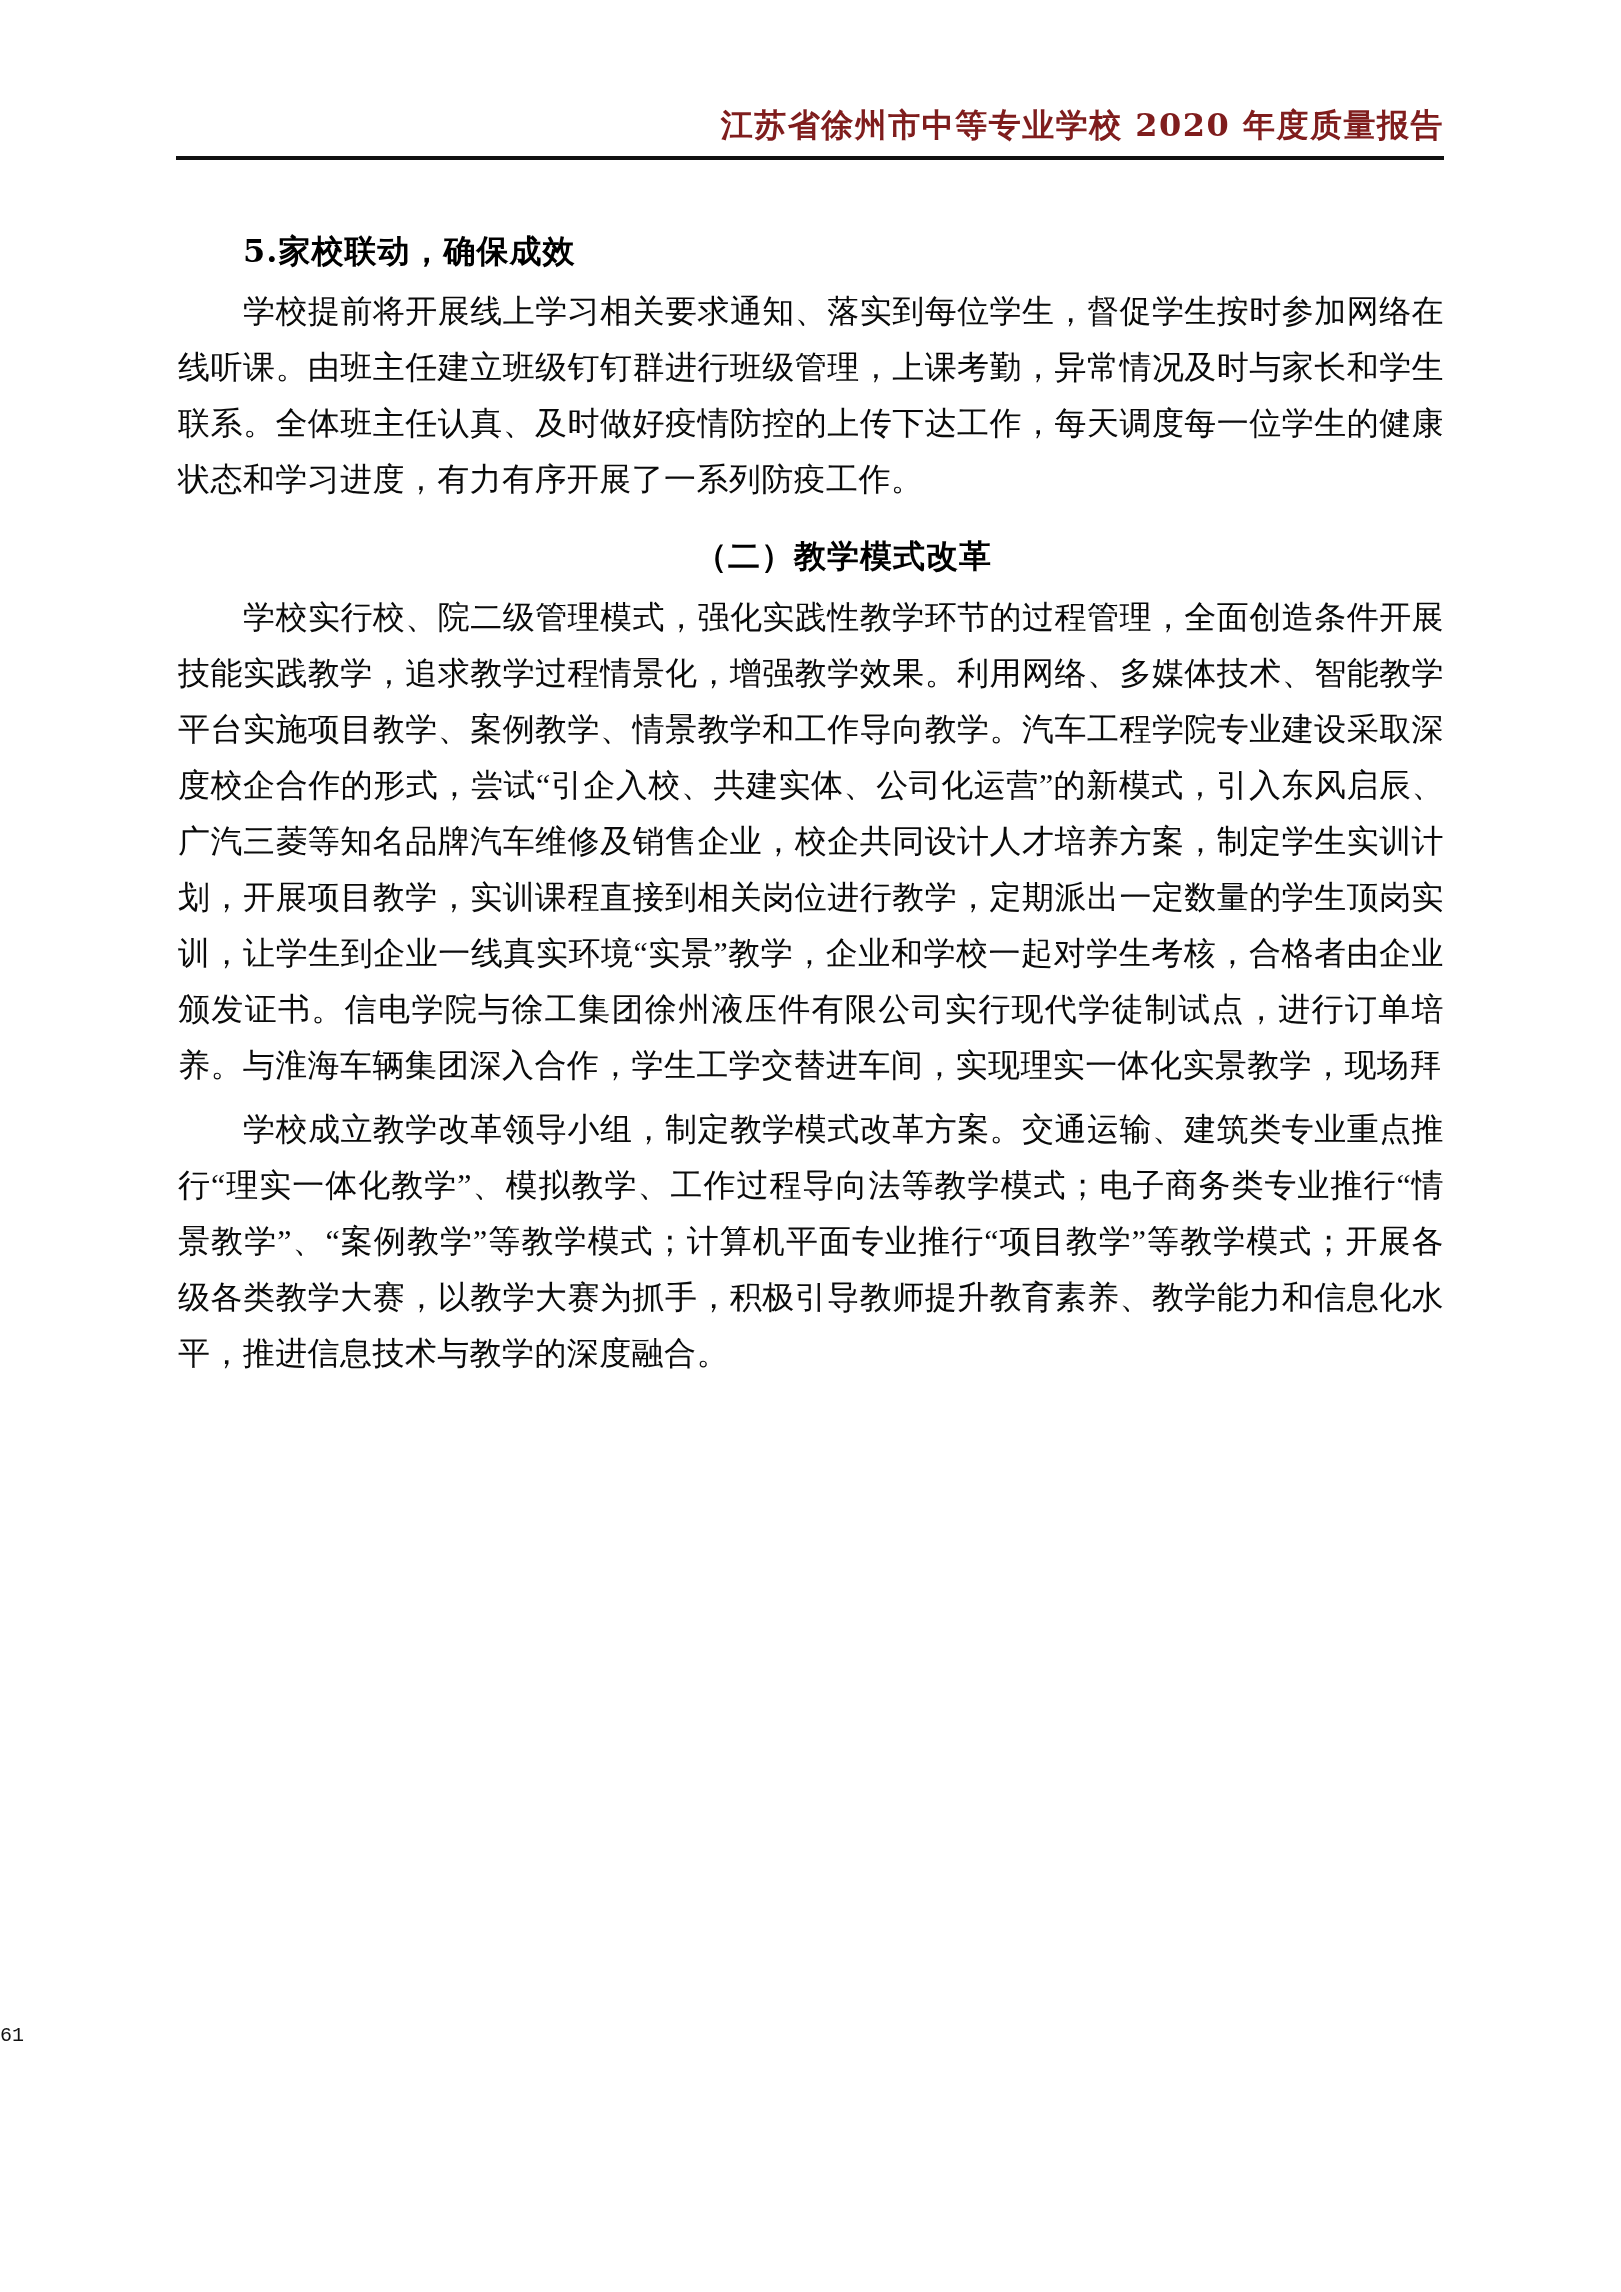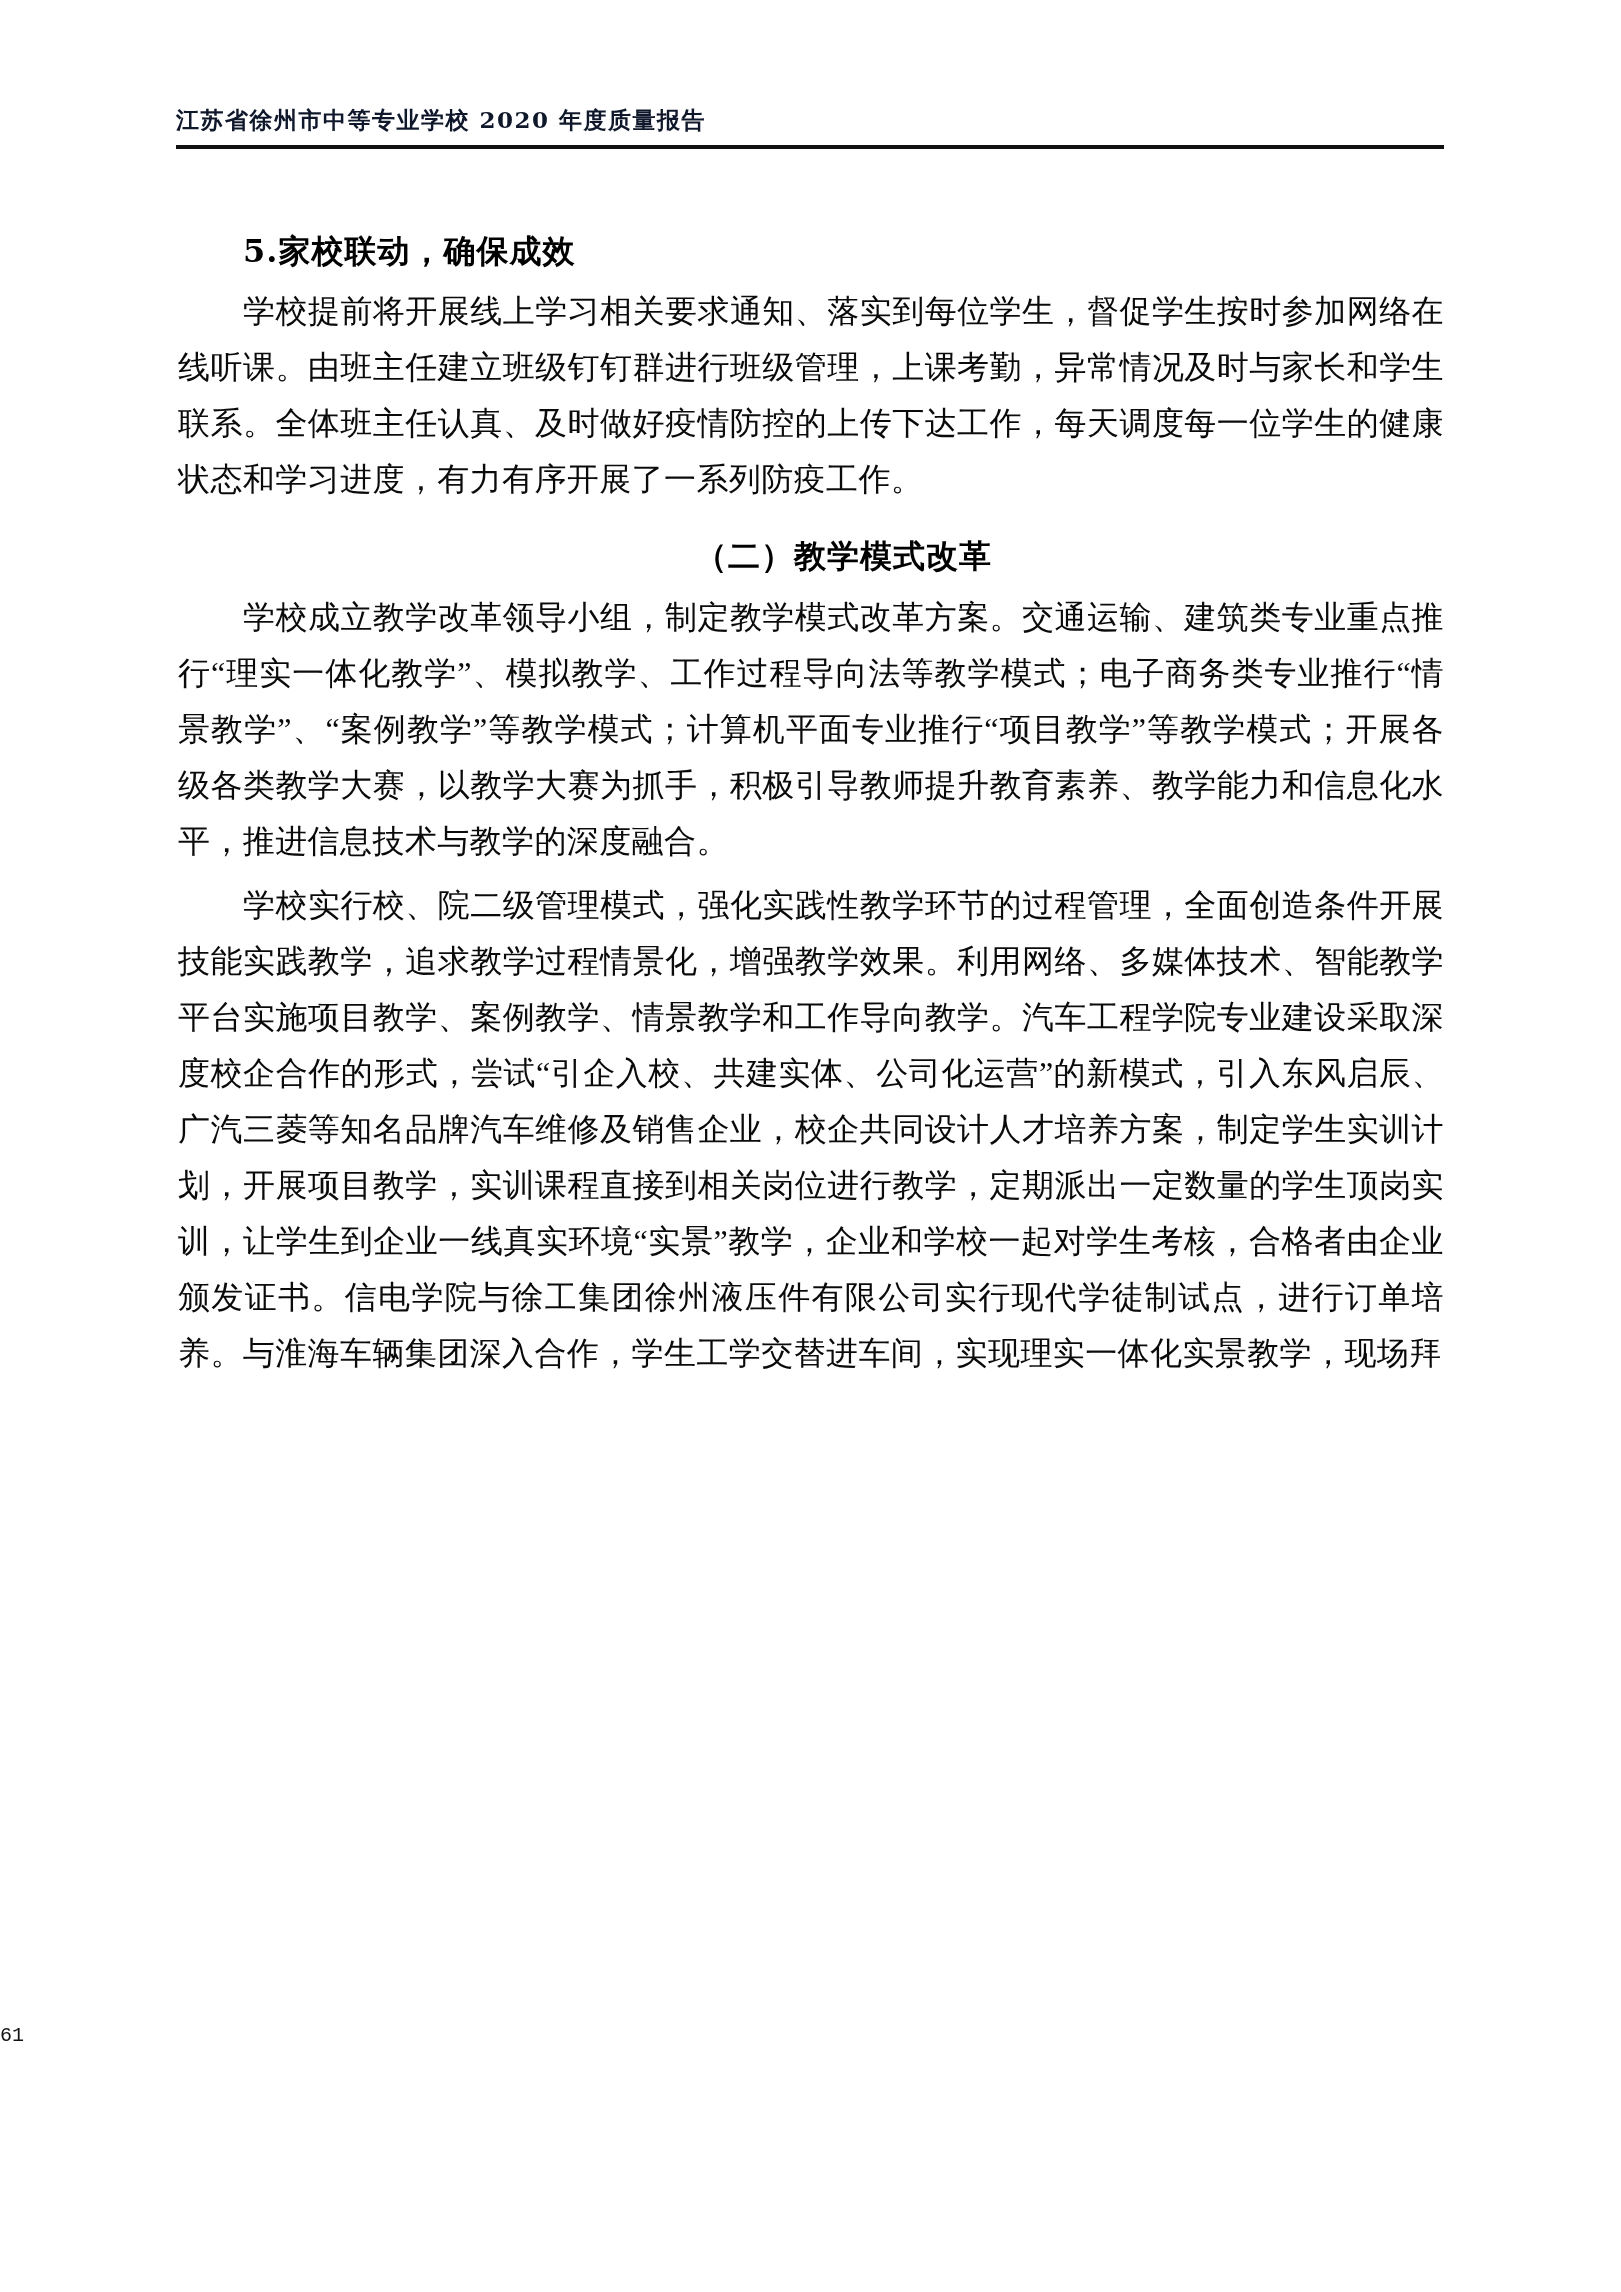--- a/index.html
+++ b/index.html
@@ -20,26 +20,26 @@
   }
 
   
   .header-block {
     position: absolute;
     left: 176px;
     top: 106px;
     width: 1268px;
   }
   .header-title {
-    text-align: left;
+    text-align: right;
     font-family: "DejaVu Serif", "Liberation Serif", serif;
     font-weight: bold;
-    font-size: 23px;
+    font-size: 32px;
     letter-spacing: 1.5px;
-    color: #0f172a;
+    color: #7f1d1d;
     line-height: 1.2;
     white-space: nowrap;
   }
   .header-rule {
     margin-top: 11.8px;
     height: 3.9px;
     background: #111111;
     width: 100%;
   }
 
@@ -104,22 +104,22 @@
   </div>
 
   <div class="content">
 
     <h2 class="sec-heading">5.家校联动，确保成效</h2>
 
     <p class="para">学校提前将开展线上学习相关要求通知、落实到每位学生，督促学生按时参加网络在线听课。由班主任建立班级钉钉群进行班级管理，上课考勤，异常情况及时与家长和学生联系。全体班主任认真、及时做好疫情防控的上传下达工作，每天调度每一位学生的健康状态和学习进度，有力有序开展了一系列防疫工作。</p>
 
     <h2 class="sec-heading second">（二）教学模式改革</h2>
 
+    <p class="para">学校实行校、院二级管理模式，强化实践性教学环节的过程管理，全面创造条件开展技能实践教学，追求教学过程情景化，增强教学效果。利用网络、多媒体技术、智能教学平台实施项目教学、案例教学、情景教学和工作导向教学。汽车工程学院专业建设采取深度校企合作的形式，尝试“引企入校、共建实体、公司化运营”的新模式，引入东风启辰、广汽三菱等知名品牌汽车维修及销售企业，校企共同设计人才培养方案，制定学生实训计划，开展项目教学，实训课程直接到相关岗位进行教学，定期派出一定数量的学生顶岗实训，让学生到企业一线真实环境“实景”教学，企业和学校一起对学生考核，合格者由企业颁发证书。信电学院与徐工集团徐州液压件有限公司实行现代学徒制试点，进行订单培养。与淮海车辆集团深入合作，学生工学交替进车间，实现理实一体化实景教学，现场拜</p>
+
     <p class="para">学校成立教学改革领导小组，制定教学模式改革方案。交通运输、建筑类专业重点推行“理实一体化教学”、模拟教学、工作过程导向法等教学模式；电子商务类专业推行“情景教学”、“案例教学”等教学模式；计算机平面专业推行“项目教学”等教学模式；开展各级各类教学大赛，以教学大赛为抓手，积极引导教师提升教育素养、教学能力和信息化水平，推进信息技术与教学的深度融合。</p>
-
-    <p class="para">学校实行校、院二级管理模式，强化实践性教学环节的过程管理，全面创造条件开展技能实践教学，追求教学过程情景化，增强教学效果。利用网络、多媒体技术、智能教学平台实施项目教学、案例教学、情景教学和工作导向教学。汽车工程学院专业建设采取深度校企合作的形式，尝试“引企入校、共建实体、公司化运营”的新模式，引入东风启辰、广汽三菱等知名品牌汽车维修及销售企业，校企共同设计人才培养方案，制定学生实训计划，开展项目教学，实训课程直接到相关岗位进行教学，定期派出一定数量的学生顶岗实训，让学生到企业一线真实环境“实景”教学，企业和学校一起对学生考核，合格者由企业颁发证书。信电学院与徐工集团徐州液压件有限公司实行现代学徒制试点，进行订单培养。与淮海车辆集团深入合作，学生工学交替进车间，实现理实一体化实景教学，现场拜</p>
 
   </div>
 
   <div class="page-number">61</div>
 
 </div>
 
 
 </body></html>

